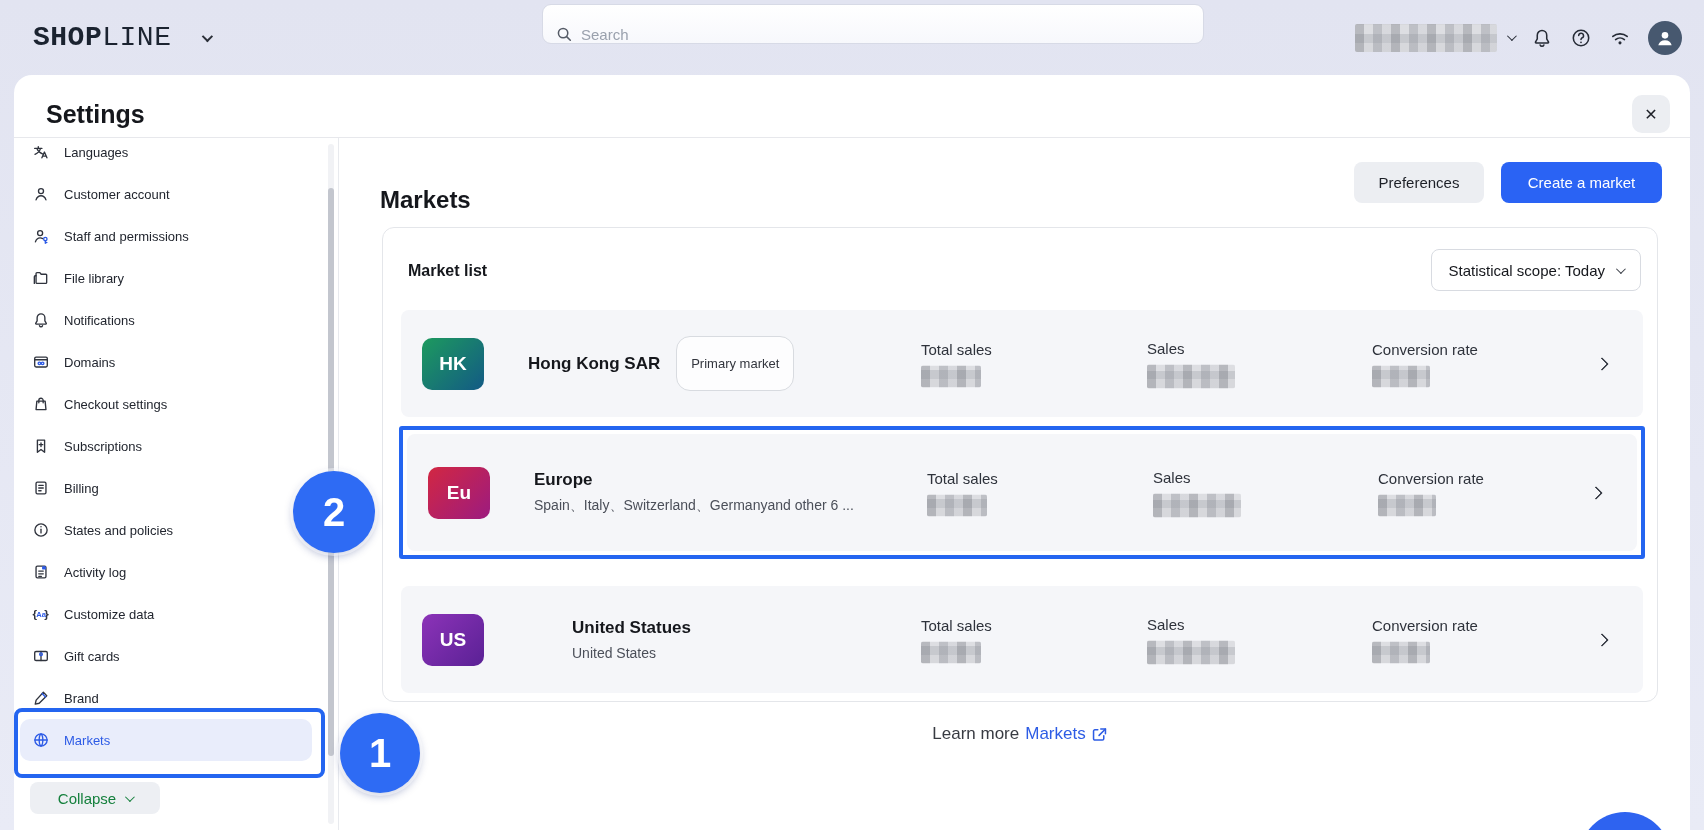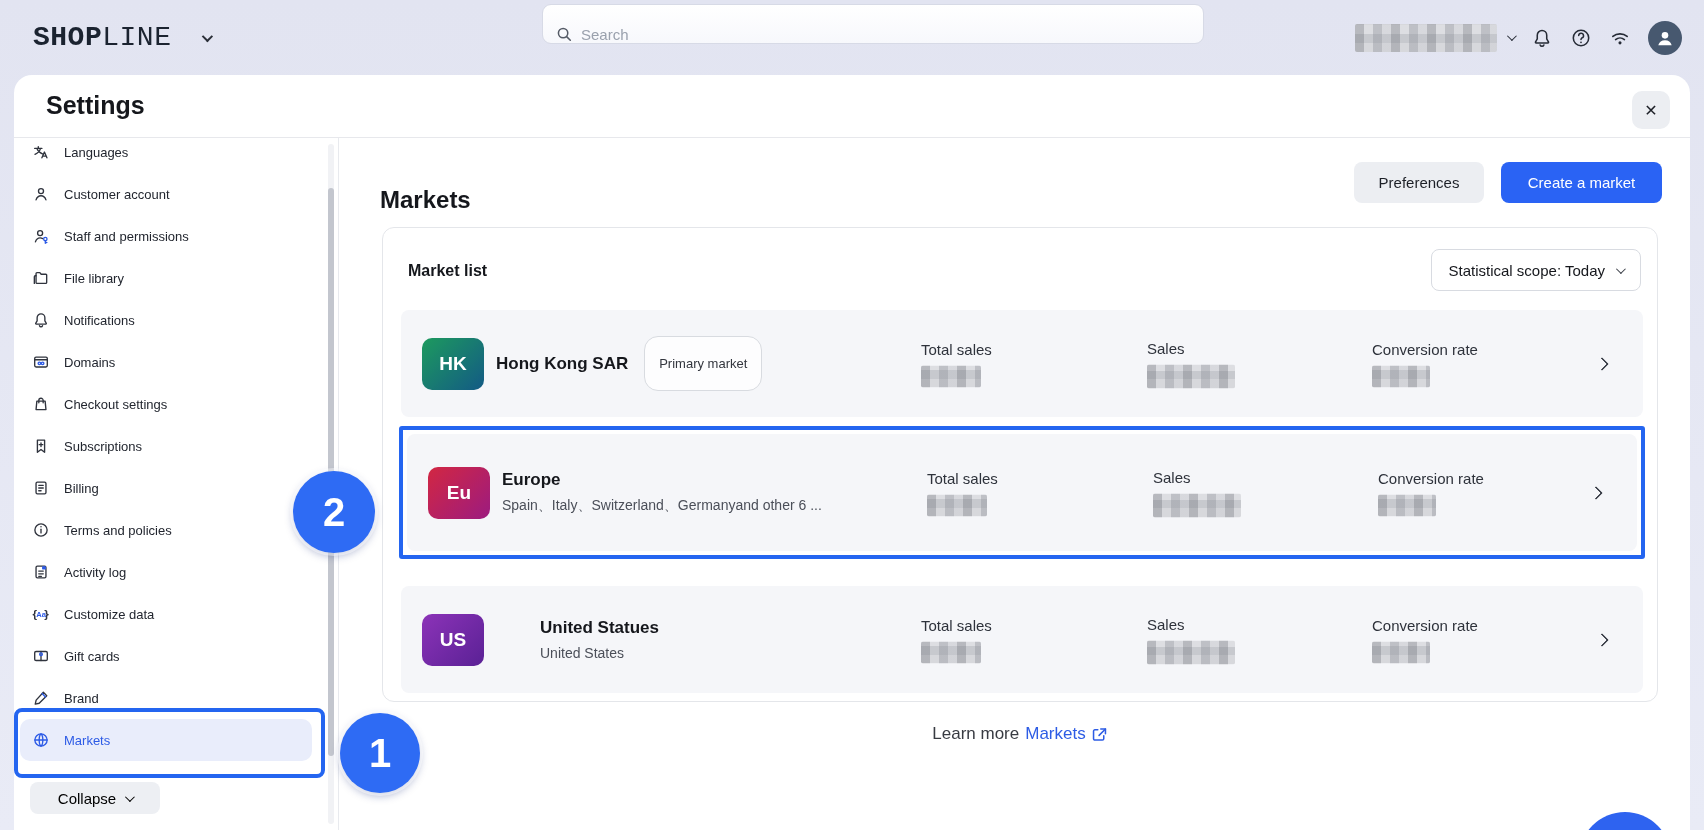--- a/index.html
+++ b/index.html
@@ -21,37 +21,37 @@
   .mosaic { background:
       repeating-linear-gradient(90deg, rgba(96,99,108,.30) 0 9px, rgba(255,255,255,0) 9px 18px, rgba(140,143,152,.38) 18px 27px, rgba(190,192,200,.18) 27px 36px),
       repeating-linear-gradient(0deg, #d7d8dc 0 9px, #c7c9ce 9px 18px, #dddee2 18px 27px);
     border-radius:2px; }
   .name-blur { width:142px; height:28px; }
   .acct { display:flex; align-items:center; gap:10px; }
   .avatar { width:34px; height:34px; border-radius:50%; background:#47586f; display:flex; align-items:center; justify-content:center; }
 
   
   .panel { position:absolute; left:14px; right:14px; top:75px; bottom:0; background:#fff; border-radius:18px 18px 0 0; overflow:hidden; }
-  .panel-header { height:63px; display:flex; align-items:flex-start; justify-content:space-between; padding:16px 20px 0 32px; border-bottom:1px solid #e7e8ec; }
+  .panel-header { height:63px; display:flex; align-items:center; justify-content:space-between; padding:16px 20px 0 32px; border-bottom:1px solid #e7e8ec; }
   .panel-title { font-size:25px; font-weight:700; color:#15171c; }
   .close-btn { width:38px; height:38px; border-radius:10px; background:#eceef2; display:flex; align-items:center; justify-content:center; font-size:16px; color:#1e2128; cursor:pointer; }
   .panel-body { position:absolute; top:63px; left:0; right:0; bottom:0; display:flex; }
 
   
   .sidebar { width:325px; position:relative; border-right:1px solid #e8eaee; overflow:hidden; }
   .sidebar-list { position:absolute; top:-7px; left:6px; width:292px; }
   .sidebar-item { height:42px; display:flex; align-items:center; padding-left:12px; border-radius:10px; color:#22262f; cursor:pointer; }
   .sidebar-item .s-icon { width:18px; height:18px; color:#30343e; display:flex; align-items:center; }
   .sidebar-item .s-label { margin-left:14px; font-size:13px; }
   .sidebar-item.active { background:#e9edfb; color:#2d5be6; }
   .sidebar-item.active .s-icon { color:#2d5be6; }
   .sidebar-item.active .s-label { font-weight:500; }
   .sb-track { position:absolute; right:4px; top:6px; bottom:6px; width:6px; background:#f1f2f5; border-radius:3px; }
   .sb-thumb { position:absolute; right:4px; top:50px; width:6px; height:568px; background:#c3c6ce; border-radius:3px; }
-  .collapse-btn { position:absolute; left:16px; top:644px; width:130px; height:32px; background:#edeff3; border-radius:8px; display:flex; align-items:center; justify-content:center; gap:9px; font-size:15px; color:#000000; cursor:pointer; }
+  .collapse-btn { position:absolute; left:16px; top:644px; width:130px; height:32px; background:#edeff3; border-radius:8px; display:flex; align-items:center; justify-content:center; gap:9px; font-size:15px; color:#15803d; cursor:pointer; }
   .collapse-btn .cdown { width:7px; height:7px; border-width:1.8px; transform:rotate(45deg) translateY(-2px); }
 
   
   .anno-box1 { position:absolute; left:0; top:570px; width:311px; height:70px; border:4px solid #2465f0; border-radius:8px; z-index:50; pointer-events:none; }
   .anno-circle { position:absolute; border-radius:50%; background:#2e6bf4; color:#fff; display:flex; align-items:center; justify-content:center; font-size:40px; font-weight:700; z-index:60; box-shadow:0 0 0 3px rgba(255,255,255,.45), 0 3px 8px rgba(20,40,120,.35); }
   .anno-c1 { left:326px; top:575px; width:80px; height:80px; }
   .anno-c2 { left:279px; top:333px; width:82px; height:82px; }
 
   
   .main { flex:1; position:relative; background:#fff; }
@@ -65,21 +65,21 @@
   .scope-btn { position:absolute; right:16px; top:21px; height:42px; border:1px solid #d8dbe1; border-radius:8px; background:#fff; display:flex; align-items:center; gap:11px; padding:0 17px; font-size:15px; font-weight:500; color:#15171c; cursor:pointer; }
   .scope-btn .cdown { width:7px; height:7px; border-width:1.8px; color:#3b3f48; }
 
   .market-row { position:absolute; left:18px; width:1242px; height:107px; background:#f5f6f9; border-radius:8px; display:flex; align-items:center; padding-left:21px; cursor:pointer; }
   .row-0 { top:82px; }
   .row-1 { top:206px; left:24px; width:1230px; height:117px; }
   .row-2 { top:358px;gap:44px; }
   .anno-box2 { position:absolute; left:16px; top:198px; width:1246px; height:133px; border:4px solid #2465f0; border-radius:3px; z-index:20; pointer-events:none; }
 
   .badge { width:62px; height:52px; border-radius:10px; color:#fff; font-size:19px; font-weight:700; display:flex; align-items:center; justify-content:center; flex:0 0 auto; }
-  .row-info { margin-left:12px; display:flex; flex-direction:column; gap:7px; }
+  .row-info { margin-left:44px; display:flex; flex-direction:column; gap:7px; }
   .row-title-line { display:flex; align-items:center; gap:16px; }
   .row-name { font-size:17px; font-weight:600; color:#15171c; }
   .pill { border:1px solid #d8dbe0; background:#fdfdfe; border-radius:14px; padding:19px 14px; font-size:13px; color:#33363e; }
   .row-sub { font-size:14px; color:#4b4f59; }
   .stat { position:absolute; top:50%; transform:translateY(-50%); display:flex; flex-direction:column; }
   .stat-label { font-size:15px; color:#2e323b; }
   .stat .mosaic { margin-top:8px; height:22px; }
   .stat-a { left:520px; } .stat-b { left:746px; } .stat-c { left:971px; }
   .stat-a .mosaic { width:60px; } .stat-b .mosaic { width:88px; height:24px; } .stat-c .mosaic { width:58px; }
   .chev { position:absolute; right:36px; top:50%; width:10px; height:10px; border-top:2.2px solid #3c404a; border-right:2.2px solid #3c404a; transform:translateY(-50%) rotate(45deg); border-radius:1px; }
@@ -239,21 +239,21 @@
     <span class="s-label">Billing</span>
   </div>
           <div class="sidebar-item">
     <span class="s-icon">
               <svg width="18" height="18" viewBox="0 0 20 20" fill="none" stroke="currentColor" stroke-width="1.5" stroke-linecap="round" stroke-linejoin="round">
                 <circle cx="10" cy="10" r="6.8"></circle>
                 <path d="M10 9.2v4"></path>
                 <circle cx="10" cy="6.5" r=".85" fill="currentColor" stroke="none"></circle>
               </svg>
             </span>
-    <span class="s-label">Terms and policies</span>
+    <span class="s-label">States and policies</span>
   </div>
           <div class="sidebar-item">
     <span class="s-icon">
               <svg width="18" height="18" viewBox="0 0 20 20" fill="none" stroke="currentColor" stroke-width="1.5" stroke-linecap="round" stroke-linejoin="round">
                 <rect x="4.5" y="3.5" width="11" height="13" rx="1.5"></rect>
                 <path d="M7.5 9h5M7.5 12h5M7.5 14.8h3"></path>
                 <rect x="11.2" y="3.5" width="4.3" height="3.6" rx=".6" fill="#2d5be6" stroke="none"></rect>
               </svg>
             </span>
     <span class="s-label">Activity log</span>

